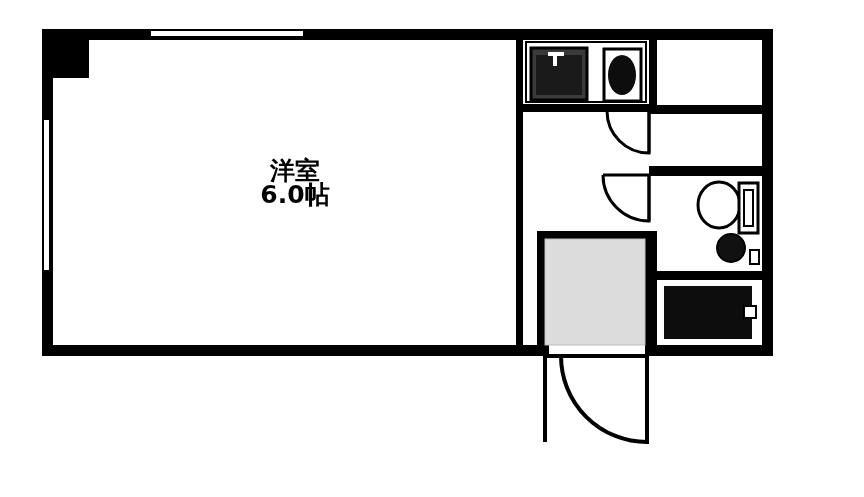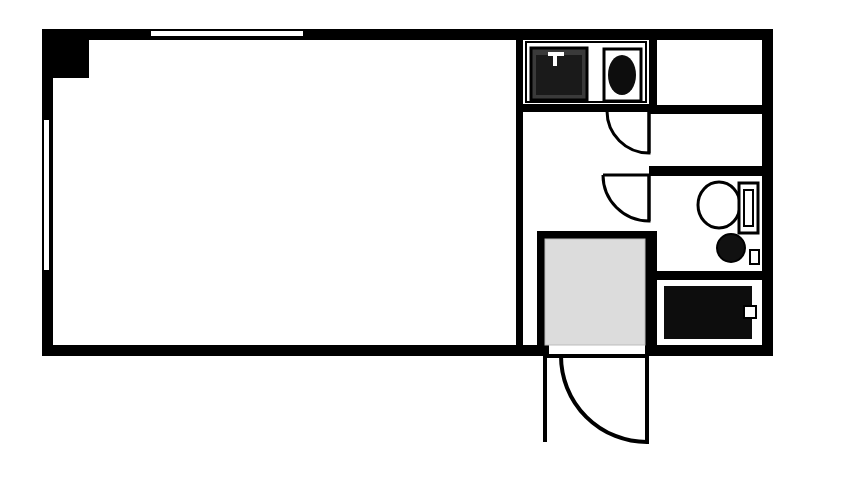--- a/index.html
+++ b/index.html
@@ -152,14 +152,18 @@
       <line x1="649" y1="175" x2="649" y2="221"></line>
       <line x1="603" y1="175" x2="649" y2="175"></line>
 
       <path d="M 647 356 L 647 442 A 86 86 0 0 1 561 356" stroke-width="4"></path>
       <line x1="545" y1="356" x2="545" y2="442" stroke-width="4"></line>
       <line x1="545" y1="356" x2="647" y2="356" stroke-width="4"></line>
     </g>
 
   </svg>
 
+  <div class="room-label" style="left:240px; top:158px; width:110px;">
+    <span class="ln1">洋室</span>
+    <span class="ln2">6.0帖</span>
+  </div>
 
 </div>
 
 </body></html>

